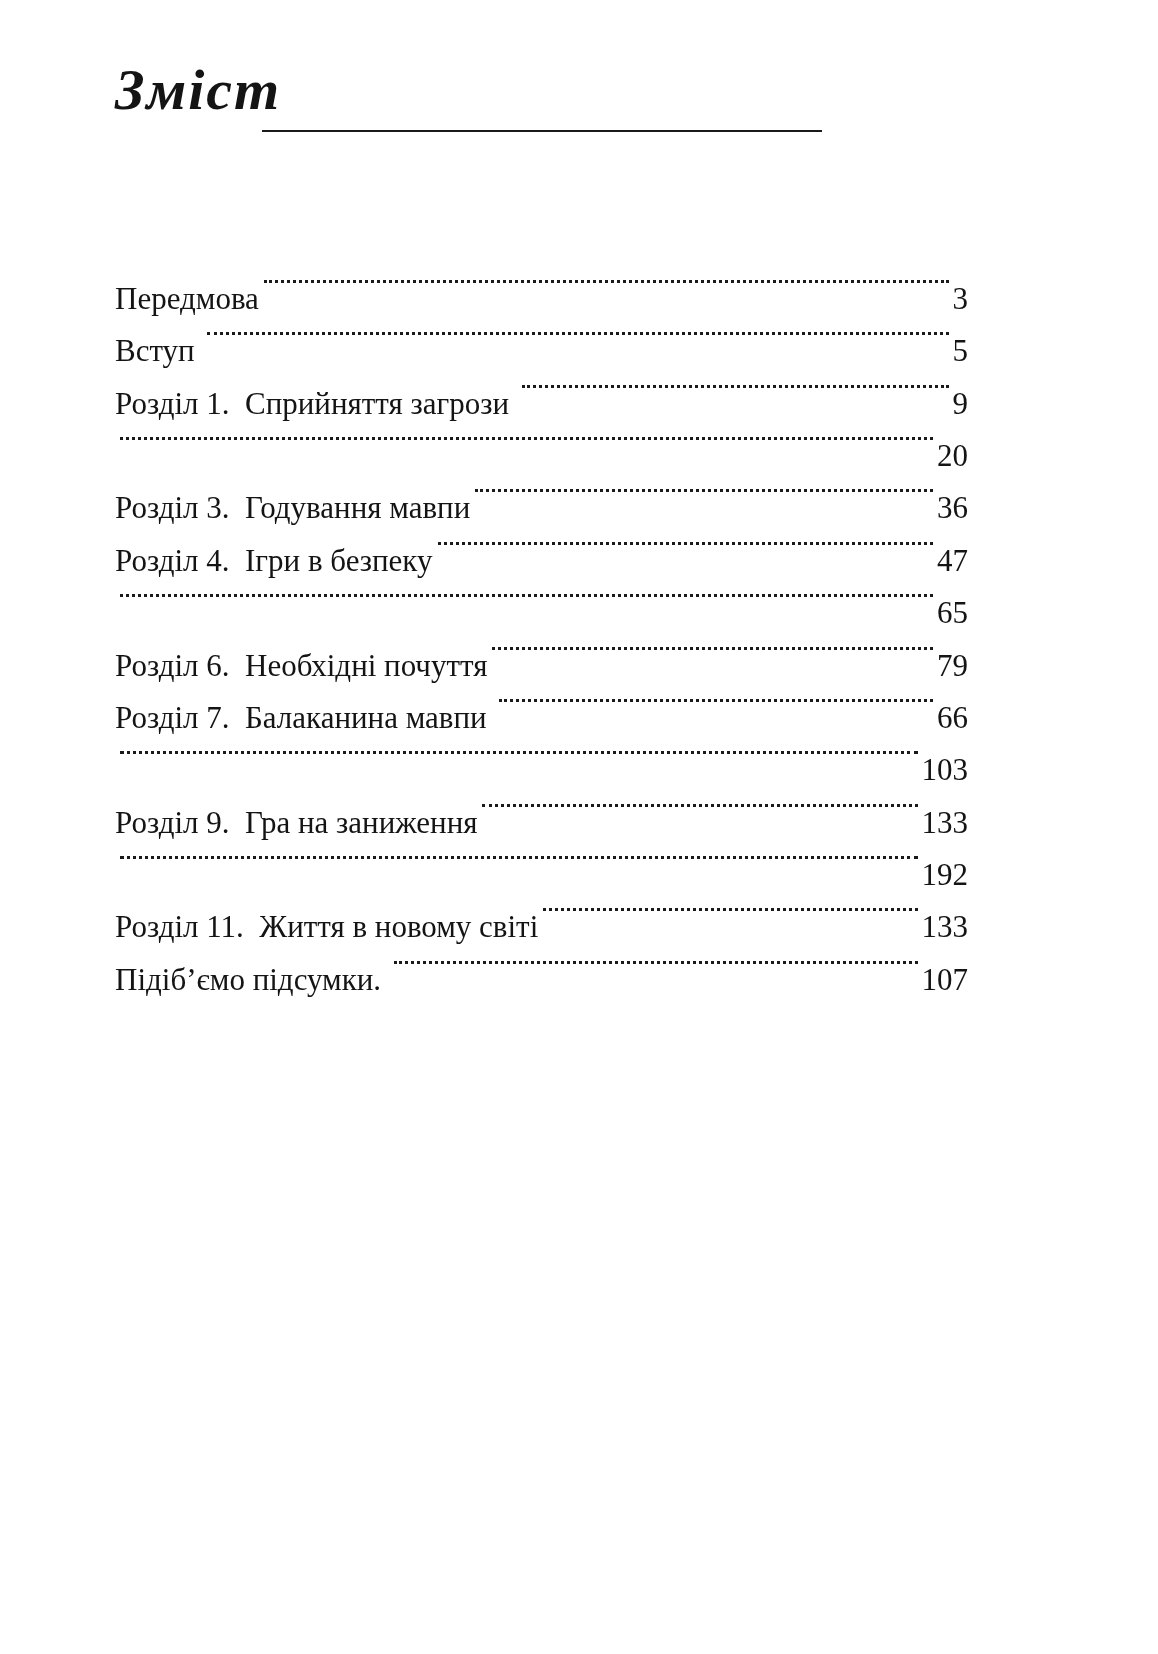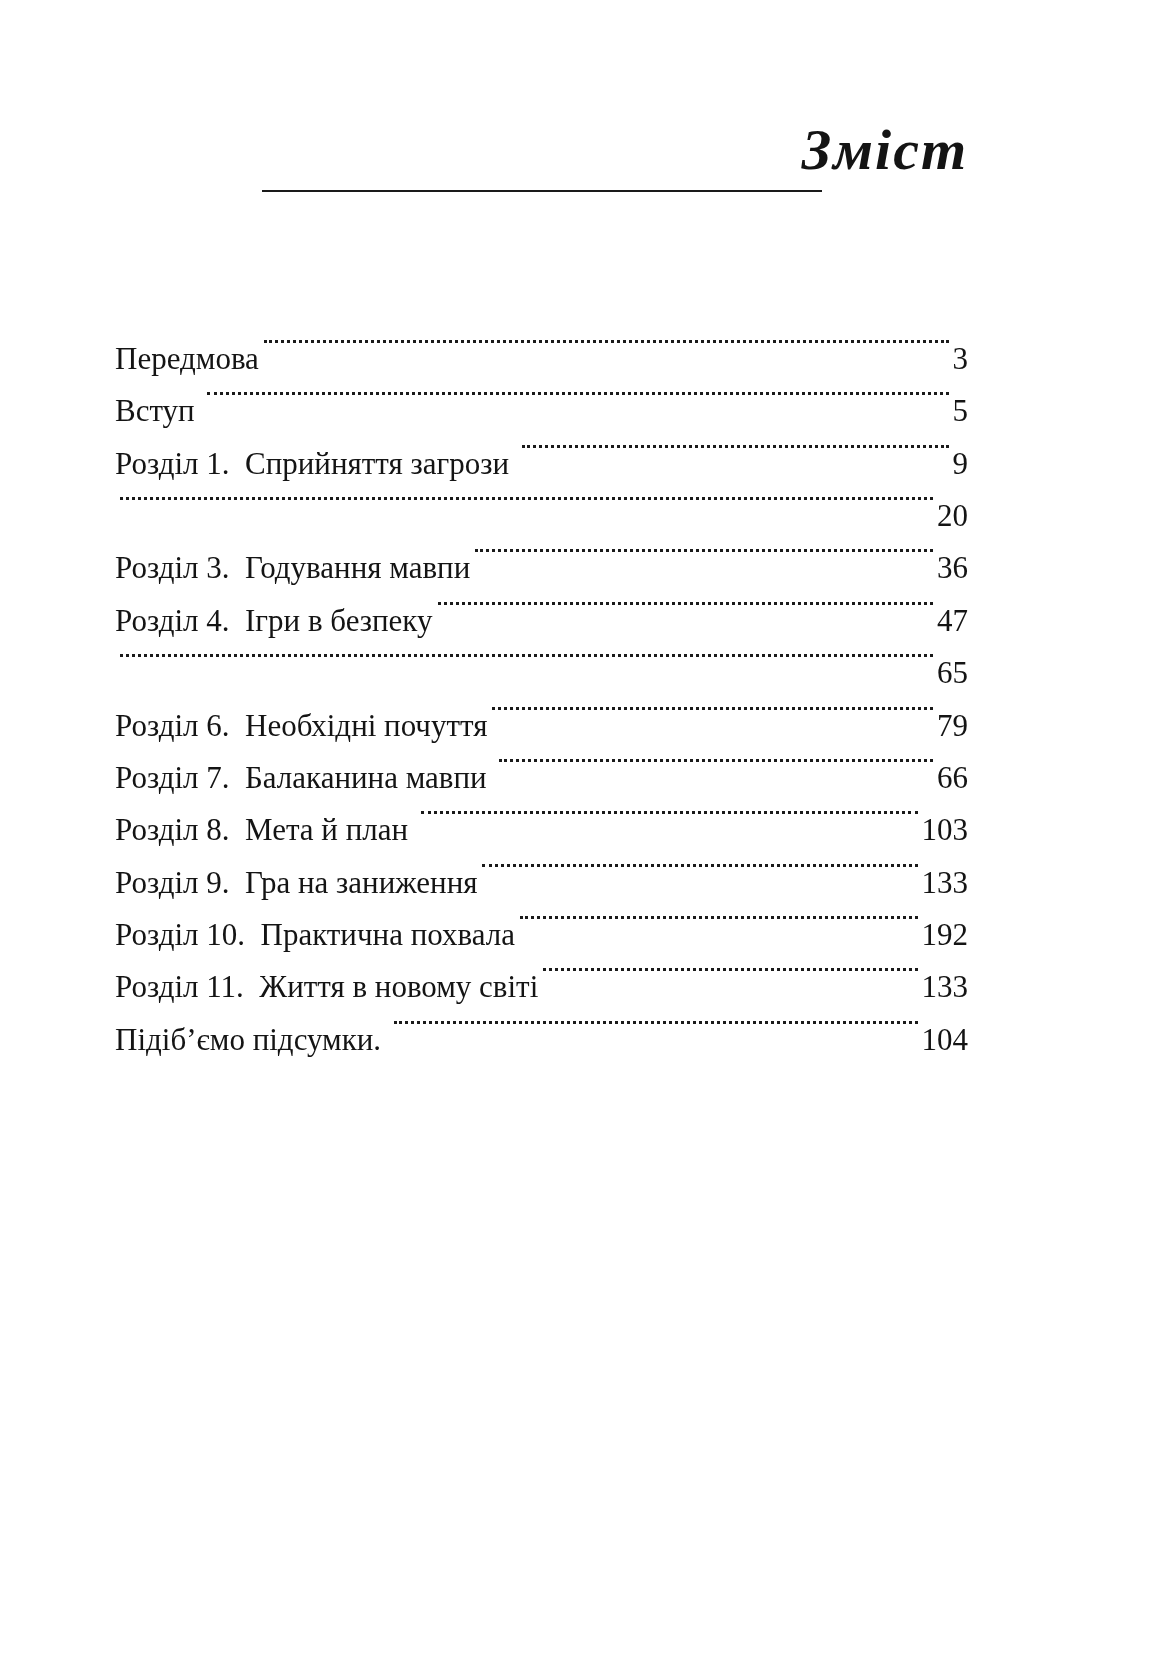--- a/index.html
+++ b/index.html
@@ -17,22 +17,22 @@
     overflow: hidden;
     box-sizing: border-box;
   }
   .content {
     position: absolute;
     left: 115px;
     right: 190px;
     top: 0;
   }
   .title-wrap {
-    margin-top: 118px;
-    text-align: right;
+    margin-top: 58px;
+    text-align: left;
   }
   .page-title {
     margin: 0;
     font-size: 58px;
     line-height: 1.1;
     font-weight: 700;
     font-style: italic;
     letter-spacing: 2px;
     color: #141414;
   }
@@ -129,44 +129,42 @@
         <span class="toc-page">79</span>
       </div>
 
       <div class="toc-row">
         <span class="toc-label">Розділ 7.  Балаканина мавпи </span>
         <span class="toc-leader"></span>
         <span class="toc-page">66</span>
       </div>
 
       <div class="toc-row">
-        <span class="toc-label">Розділ 8.  Мета й план </span>
         <span class="toc-leader"></span>
         <span class="toc-page">103</span>
       </div>
 
       <div class="toc-row">
         <span class="toc-label">Розділ 9.  Гра на заниження</span>
         <span class="toc-leader"></span>
         <span class="toc-page">133</span>
       </div>
 
       <div class="toc-row">
-        <span class="toc-label">Розділ 10.  Практична похвала</span>
         <span class="toc-leader"></span>
         <span class="toc-page">192</span>
       </div>
 
       <div class="toc-row">
         <span class="toc-label">Розділ 11.  Життя в новому світі</span>
         <span class="toc-leader"></span>
         <span class="toc-page">133</span>
       </div>
 
       <div class="toc-row">
         <span class="toc-label">Підіб’ємо підсумки. </span>
         <span class="toc-leader"></span>
-        <span class="toc-page">104</span>
+        <span class="toc-page">107</span>
       </div>
 
     </div>
   </div>
 </div>
 
 </body></html>

